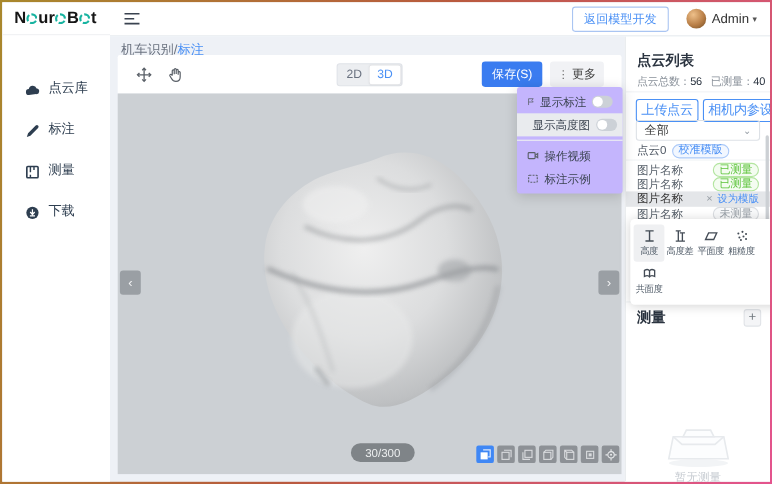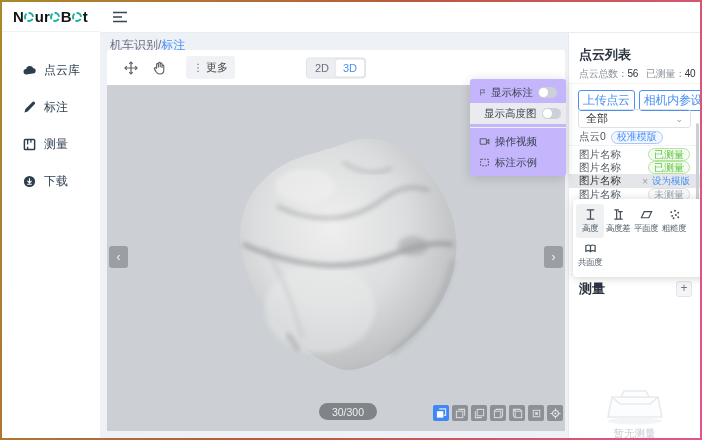--- a/index.html
+++ b/index.html
@@ -10,21 +10,21 @@
            background:linear-gradient(110deg,#a9882c 0%,#b95a3e 48%,#e4548e 100%); }
   .app { position:relative; width:698px; height:436px; background:#eef1f6; overflow:hidden; }
 
   
   .sidebar { position:absolute; left:0; top:0; width:98px; height:100%; background:#fff; z-index:2; }
   .logo { height:30px; display:flex; align-items:center; padding-left:11px;
           border-bottom:1px solid #f0f1f3; font-weight:bold; font-size:15px; color:#151515; }
   .gear { display:inline-block; width:10px; height:10px; border:2.5px dashed #17b3a0;
           border-radius:50%; margin:0 0.5px; }
   .nav { padding-top:20px; }
-  .nav-item { display:flex; align-items:center; gap:8px; height:37px; padding-left:21px;
+  .nav-item { display:flex; align-items:flex-end; gap:8px; height:37px; padding-left:21px;
               font-size:12px; color:#2e3e50; cursor:pointer; }
   .nav-item svg { flex:0 0 auto; }
 
   
   .header { position:absolute; left:98px; right:0; top:0; height:31px; background:#fff;
             border-bottom:1px solid #e9edf1; display:flex; align-items:center; z-index:3; }
   .hamburger { margin-left:13px; cursor:pointer; display:flex; }
   .header-right { margin-left:auto; display:flex; align-items:center; padding-right:12px; }
   .back-btn { border:1px solid #aac5f2; color:#4a90f5; background:#fff; font-size:11px;
               padding:3px 10px; border-radius:3px; cursor:pointer; margin-right:16px; white-space:nowrap; }
@@ -176,20 +176,26 @@
       </div>
     </div>
   </div>
 
   <div class="header">
     <span class="hamburger">
       <svg width="14" height="12" viewBox="0 0 14 12">
             <path d="M0,1.5 h14 M0,6 h9 M0,10.5 h14" stroke="#3a4350" stroke-width="1.5"></path>
           </svg>
     </span>
+    <div class="header-right">
+      <button class="back-btn">返回模型开发</button>
+      <span class="avatar"></span>
+      <span class="user-name">Admin</span>
+      <span class="caret">▾</span>
+    </div>
   </div>
 
   <div class="breadcrumb">
     <span>机车识别</span><span>/</span><span class="current">标注</span>
   </div>
 
   <div class="stage">
     <div class="stage-toolbar">
       <span class="tool-icon">
         <svg width="16" height="16" viewBox="0 0 16 16" fill="none" stroke="#5a6068" stroke-width="1.2">
@@ -199,20 +205,21 @@
       </span>
       <span class="tool-icon">
         <svg width="16" height="16" viewBox="0 0 16 16" fill="none" stroke="#5a6068" stroke-width="1.1">
               <path d="M5.6,8.6 V4.4 a0.9,0.9 0 0 1 1.8,0 V7.4 M7.4,7.2 V3.2 a0.9,0.9 0 0 1 1.8,0 V7.2 M9.2,7.3 V4 a0.9,0.9 0 0 1 1.8,0 V7.8 M11,7.9 V5.9 a0.9,0.9 0 0 1 1.8,0.3 V10 c0,2.4 -1.7,4 -3.9,4 c-2,0 -3,-0.8 -4,-2.6 L3.4,8.9 a1,1 0 0 1 1.7,-1 l0.5,0.9"></path>
             </svg>
       </span>
       <div class="seg">
         <div class="seg-btn">2D</div>
         <div class="seg-btn active">3D</div>
       </div>
+      <button class="save-btn">保存(S)</button>
       <button class="more-btn">
         <span class="kebab">⋮</span>
         <span>更多</span>
       </button>
     </div>
 
     <div class="canvas">
 
       <svg class="tooth" width="240" height="248" viewBox="0 0 240 248">
         <defs>

